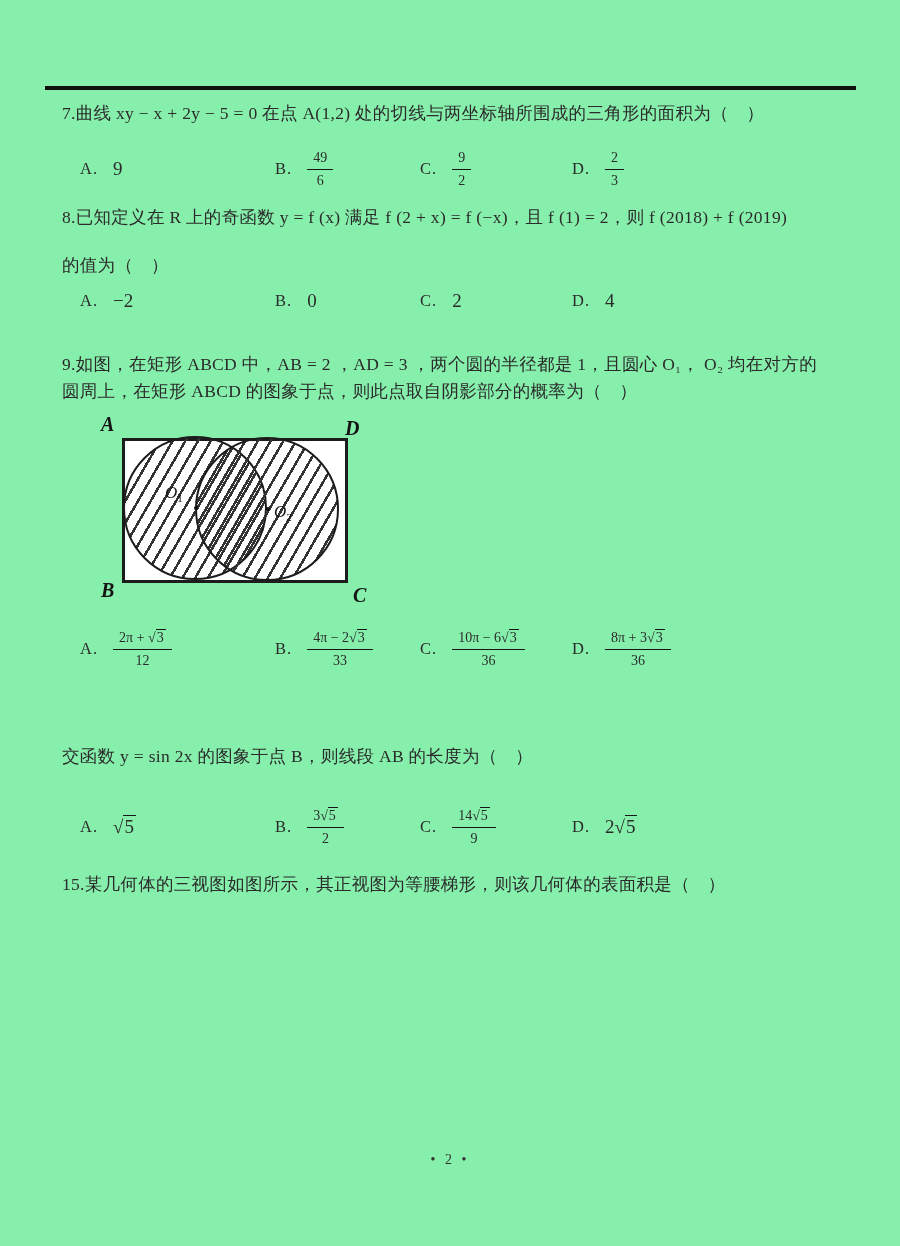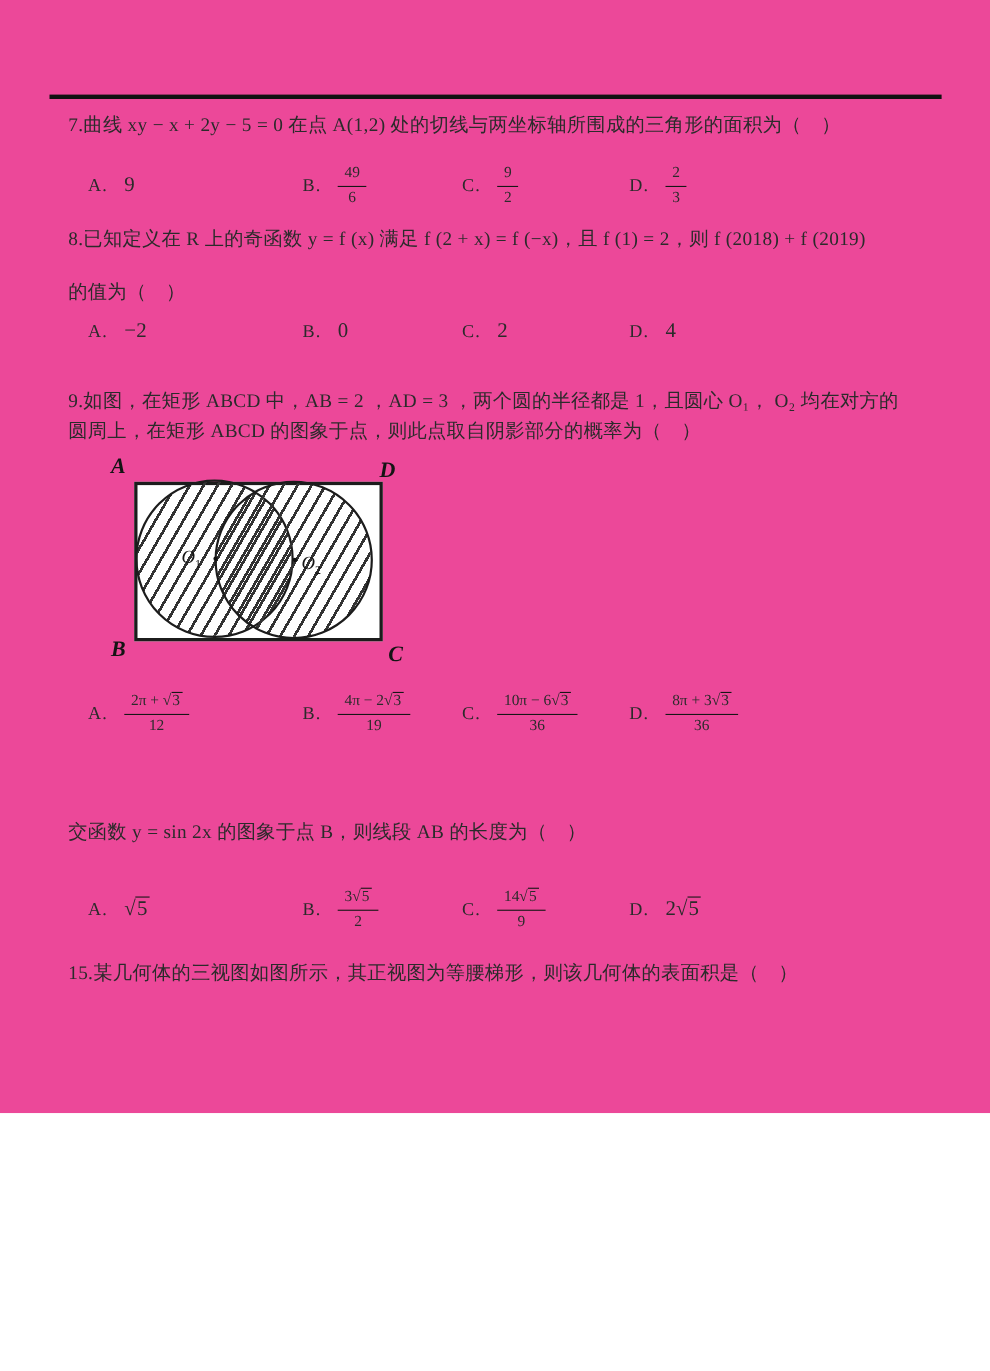--- a/index.html
+++ b/index.html
@@ -1,17 +1,17 @@
 <!DOCTYPE html>
 <html><head>
 <meta charset="utf-8">
 <style>
   html,body{margin:0;padding:0;background:#ffffff;}
   .page{
-    position:relative;width:900px;height:1012px;background:#ec4899;
+    position:relative;width:900px;height:1246px;background:#86efac;
     font-family:"Liberation Serif","DejaVu Serif",serif;color:#262626;
     overflow:hidden;
   }
   .rule-top{position:absolute;left:45px;right:44px;top:86px;height:4px;background:#111;}
   .stem{
     position:absolute;left:62px;font-size:17.5px;letter-spacing:0.3px;
     white-space:nowrap;color:#2b2b2b;
   }
   .opts{
     position:absolute;left:80px;display:flex;align-items:center;
@@ -110,37 +110,37 @@
   <div class="figure">
     <span class="fig-corner" style="left:6px;top:0px;">A</span>
     <span class="fig-corner" style="left:250px;top:4px;">D</span>
     <span class="fig-corner" style="left:6px;top:166px;">B</span>
     <span class="fig-corner" style="left:258px;top:171px;">C</span>
     <div class="fig-rect"></div>
     <div class="fig-circle" style="left:28px;top:23px;"></div>
     <div class="fig-circle" style="left:100px;top:24px;"></div>
     <span class="fig-dot" style="left:99px;top:93px;"></span>
     <span class="fig-dot" style="left:171px;top:94px;"></span>
-    <span class="fig-olabel" style="left:70px;top:84px;"><span>O</span><sub>1</sub></span>
+    <span class="fig-olabel" style="left:70px;top:70px;"><span>O</span><sub>1</sub></span>
     <span class="fig-olabel" style="left:179px;top:89px;"><span>O</span><sub>2</sub></span>
   </div>
 
   <div class="opts" style="top:621px;height:56px;">
     <div class="opt opt-a">
       <span class="opt-label">A.</span>
       <span class="frac">
         <span class="num mathify">2π + √<span class="rad">3</span></span>
         <span class="den mathify">12</span>
       </span>
     </div>
     <div class="opt opt-b">
       <span class="opt-label">B.</span>
       <span class="frac">
         <span class="num mathify">4π − 2√<span class="rad">3</span></span>
-        <span class="den mathify">19</span>
+        <span class="den mathify">33</span>
       </span>
     </div>
     <div class="opt opt-c">
       <span class="opt-label">C.</span>
       <span class="frac">
         <span class="num mathify">10π − 6√<span class="rad">3</span></span>
         <span class="den mathify">36</span>
       </span>
     </div>
     <div class="opt">

